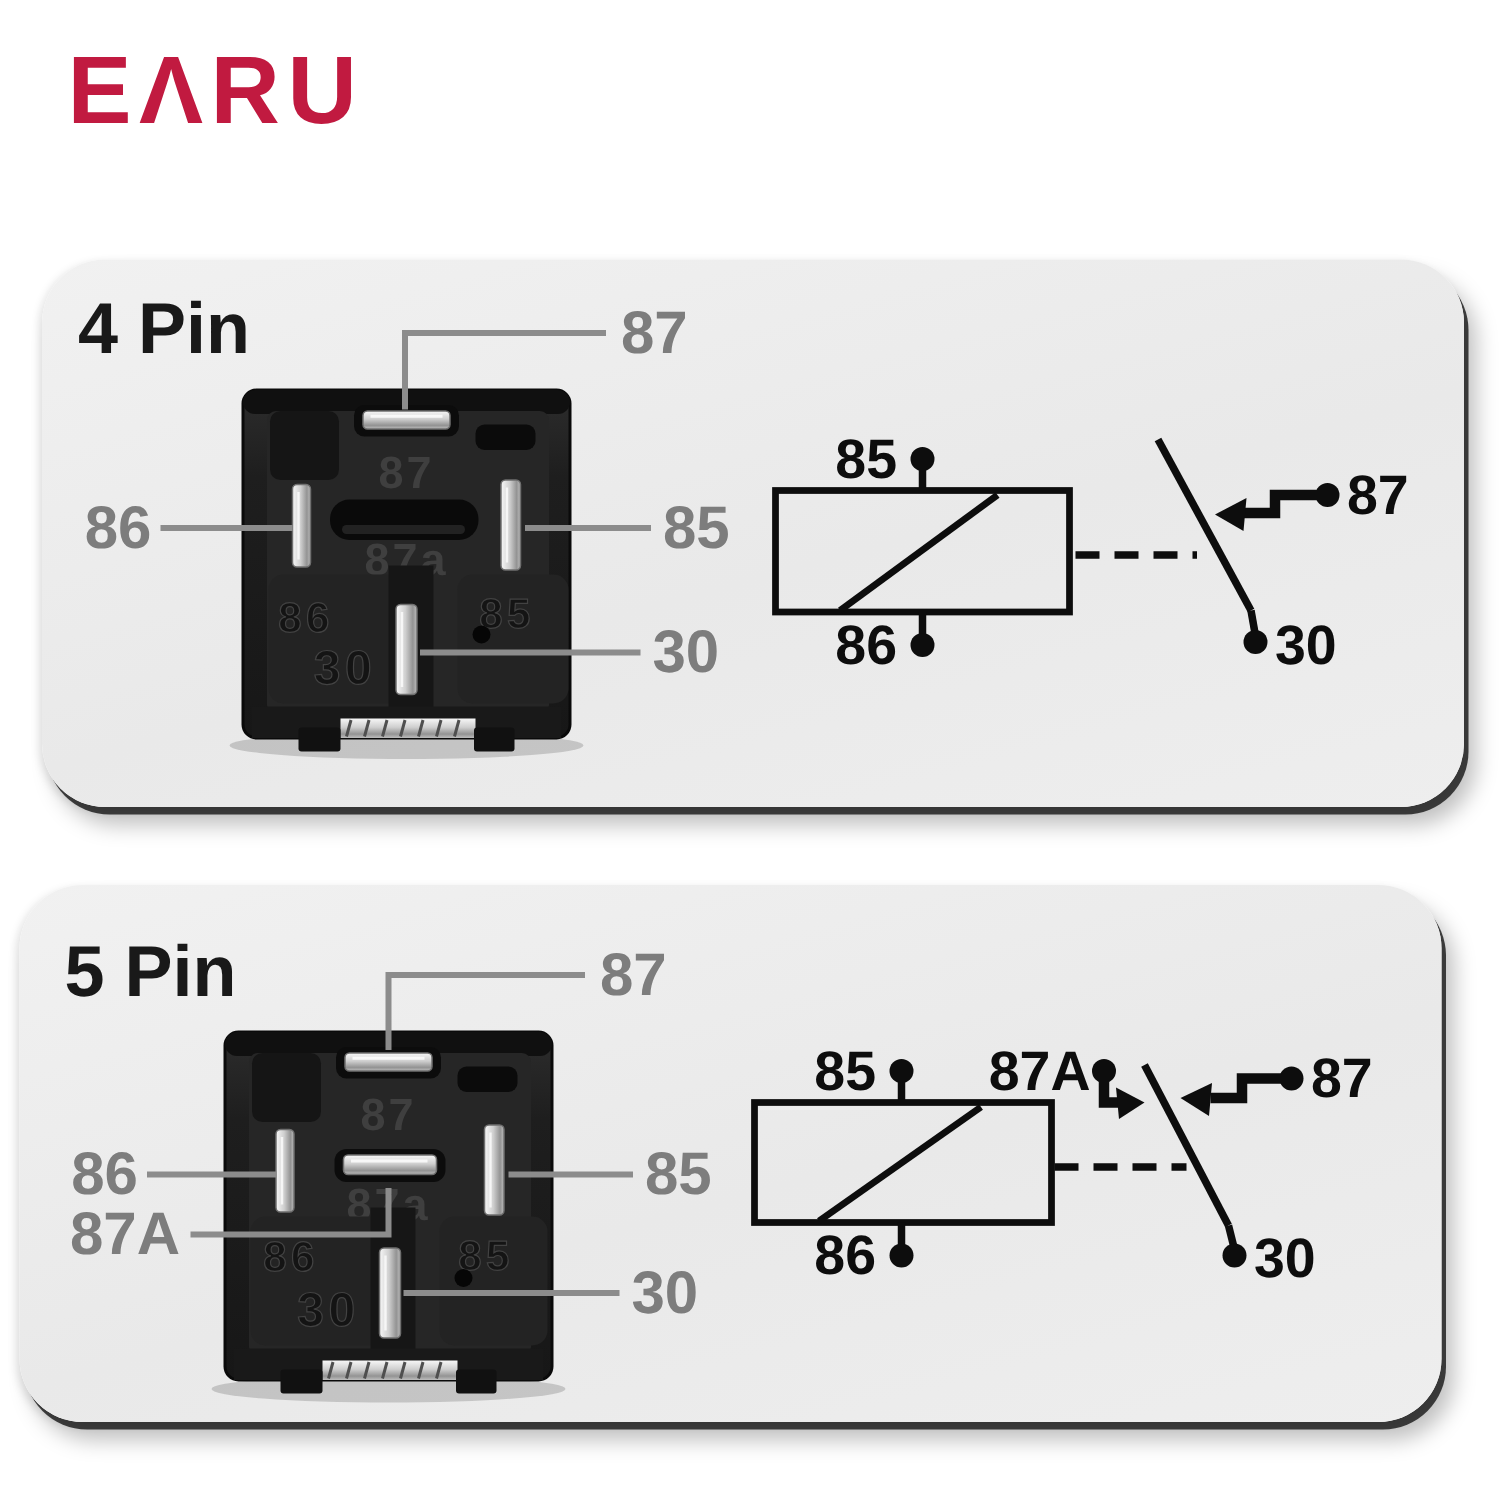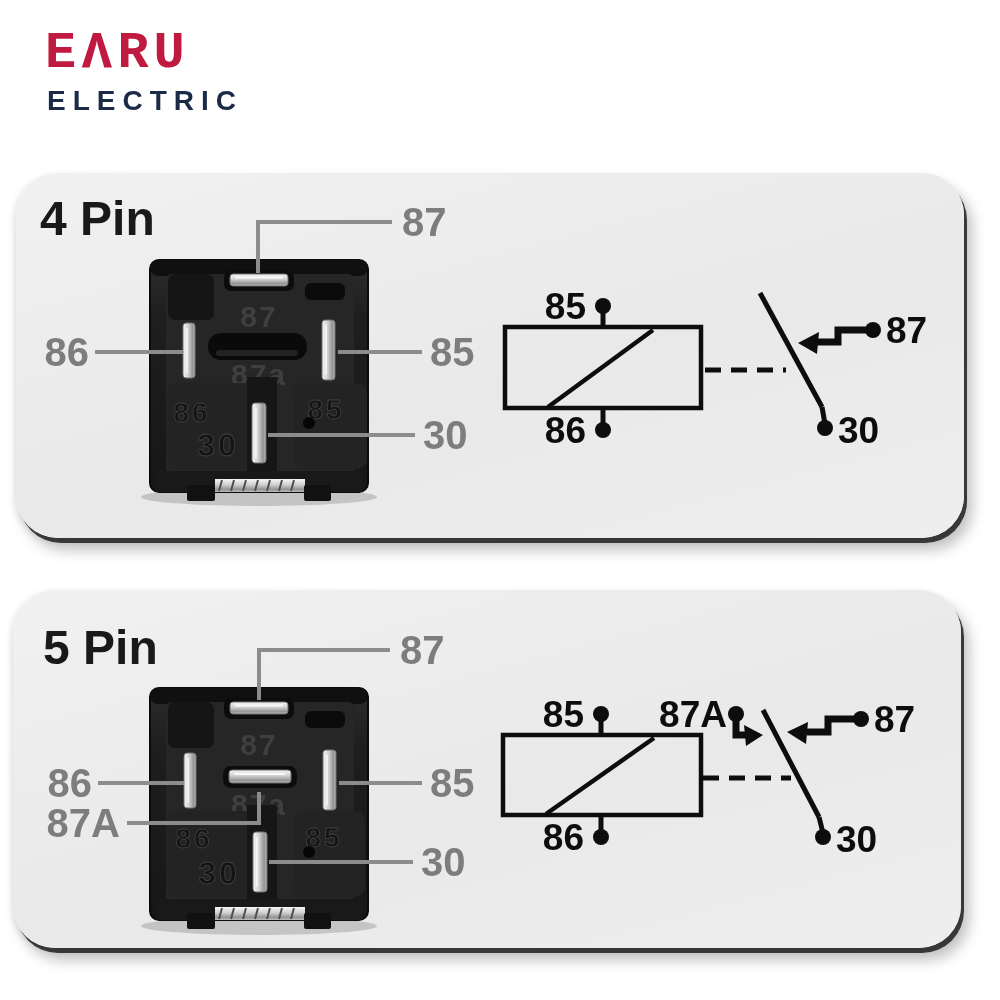--- a/index.html
+++ b/index.html
@@ -1,43 +1,42 @@
 <!DOCTYPE html>
 <html><head>
 <meta charset="utf-8">
 <style>
   html,body{margin:0;padding:0;background:#ffffff;}
   .stage{position:relative;width:1000px;height:1000px;background:#ffffff;overflow:hidden;
          font-family:"Liberation Sans","DejaVu Sans",sans-serif;}
   .logo{position:absolute;left:45px;top:28px;}
-  .brand{font-weight:bold;font-size:52px;line-height:1;color:#c11a40;letter-spacing:5px;font-family:Liberation Mono, monospace;}
+  .brand{font-weight:bold;font-size:64px;line-height:1;color:#c11a40;letter-spacing:5px;}
   .brand-sub{margin-top:5px;margin-left:2px;font-weight:bold;font-size:28px;color:#1b2a47;letter-spacing:7px;}
   .panel{position:absolute;border-radius:42px;
          background:linear-gradient(165deg,#f1f1f1 0%,#e9e9e9 55%,#eeeeee 100%);
          box-shadow:3px 5px 0 rgba(32,32,32,0.85), 8px 12px 14px rgba(0,0,0,0.25), -2px 2px 6px rgba(0,0,0,0.10);}
-  .panel1{left:16px;top:173px;width:948px;height:365px;}
+  .panel1{left:28px;top:173px;width:948px;height:365px;}
   .panel2{left:13px;top:590px;width:948px;height:358px;}
   .panel svg{position:absolute;left:0;top:0;width:100%;height:100%;}
   svg text{font-weight:bold;font-family:"Liberation Sans","DejaVu Sans",sans-serif;}
   .ttl{font-size:48px;fill:#191919;}
   .cap{font-size:40px;fill:#7d7d7d;}
   .sch{font-size:37px;fill:#0d0d0d;}
   .mold{font-size:30px;fill:#3f3f3f;letter-spacing:2px;}
   .emb{font-size:28px;fill:#141414;stroke:#424242;stroke-width:0.8px;letter-spacing:3px;}
   .vc{dominant-baseline:central;}
   .lead{stroke:#8c8c8c;stroke-width:4;fill:none;}
 </style>
 </head>
 <body>
 
 <div class="stage">
 
   <div class="logo">
     <div class="brand">EΛRU</div>
-    <div class="brand-sub">ELECTRIC</div>
   </div>
 
   <div class="panel panel1">
     <svg viewBox="0 0 948 365">
       <defs>
         <linearGradient id="metHA" x1="0" y1="0" x2="0" y2="1">
           <stop offset="0" stop-color="#f7f7f7"></stop>
             <stop offset="0.45" stop-color="#cfcfcf"></stop>
           <stop offset="0.8" stop-color="#939393"></stop>
             <stop offset="1" stop-color="#bdbdbd"></stop>

